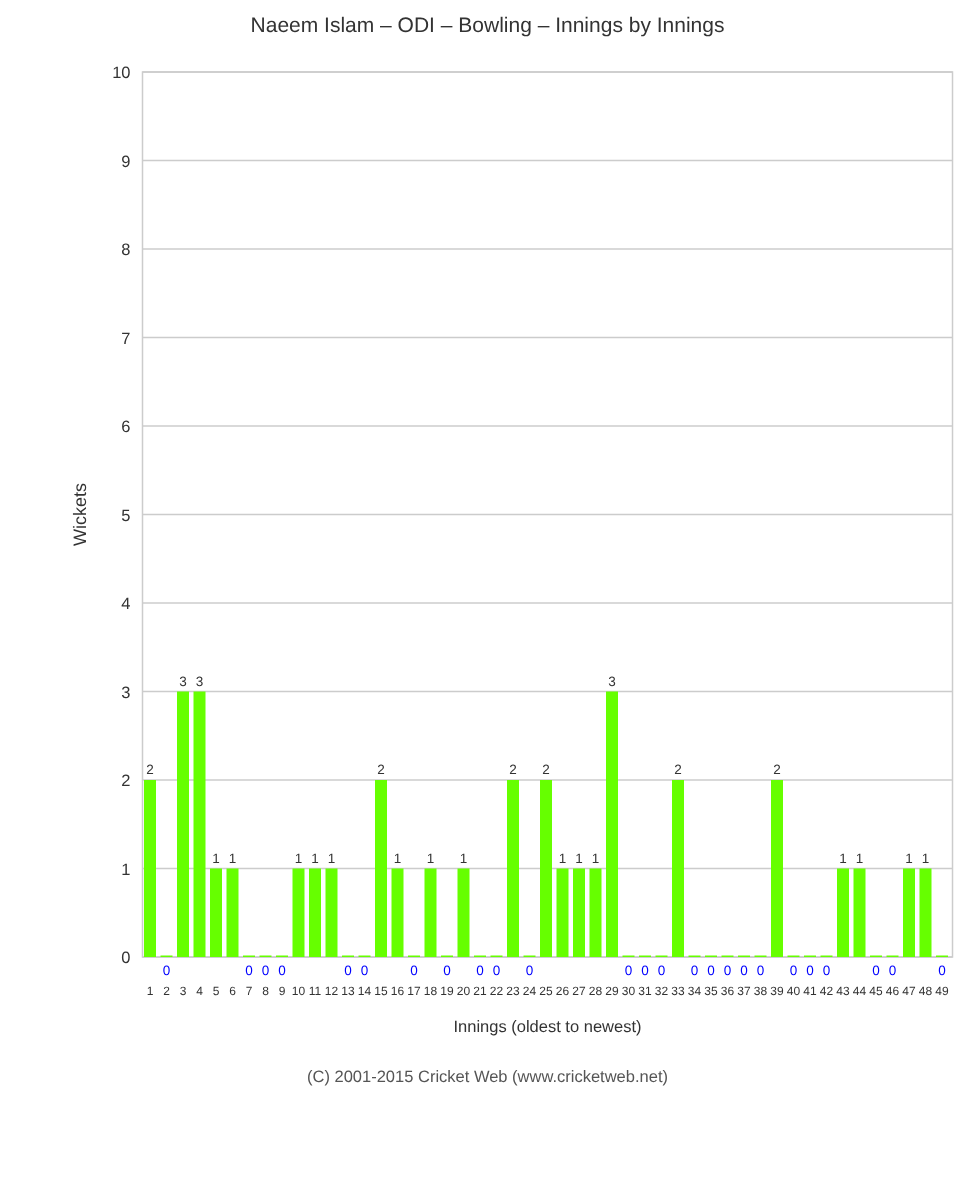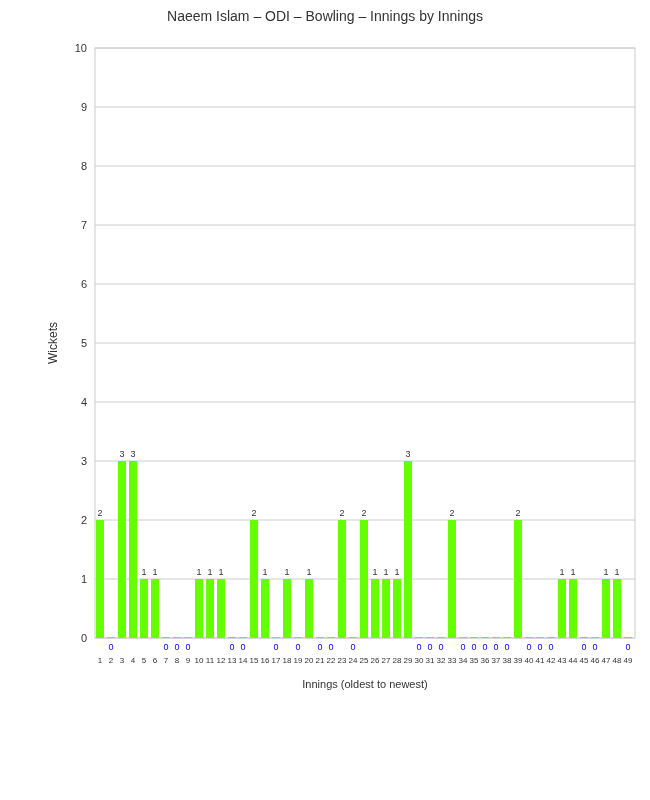--- a/index.html
+++ b/index.html
@@ -279,13 +279,14 @@
         <text x="539" y="635" text-anchor="middle">45</text>
         <text x="550" y="635" text-anchor="middle">46</text>
         <text x="561" y="635" text-anchor="middle">47</text>
         <text x="572" y="635" text-anchor="middle">48</text>
         <text x="583" y="635" text-anchor="middle">49</text>
       </g>
 
       <text x="320" y="660" text-anchor="middle" font-size="11" fill="#333">Innings (oldest to newest)</text>
     </svg>
   </div>
+  <div class="copyright">(C) 2001-2015 Cricket Web (www.cricketweb.net)</div>
 </div>
 
 </body></html>

